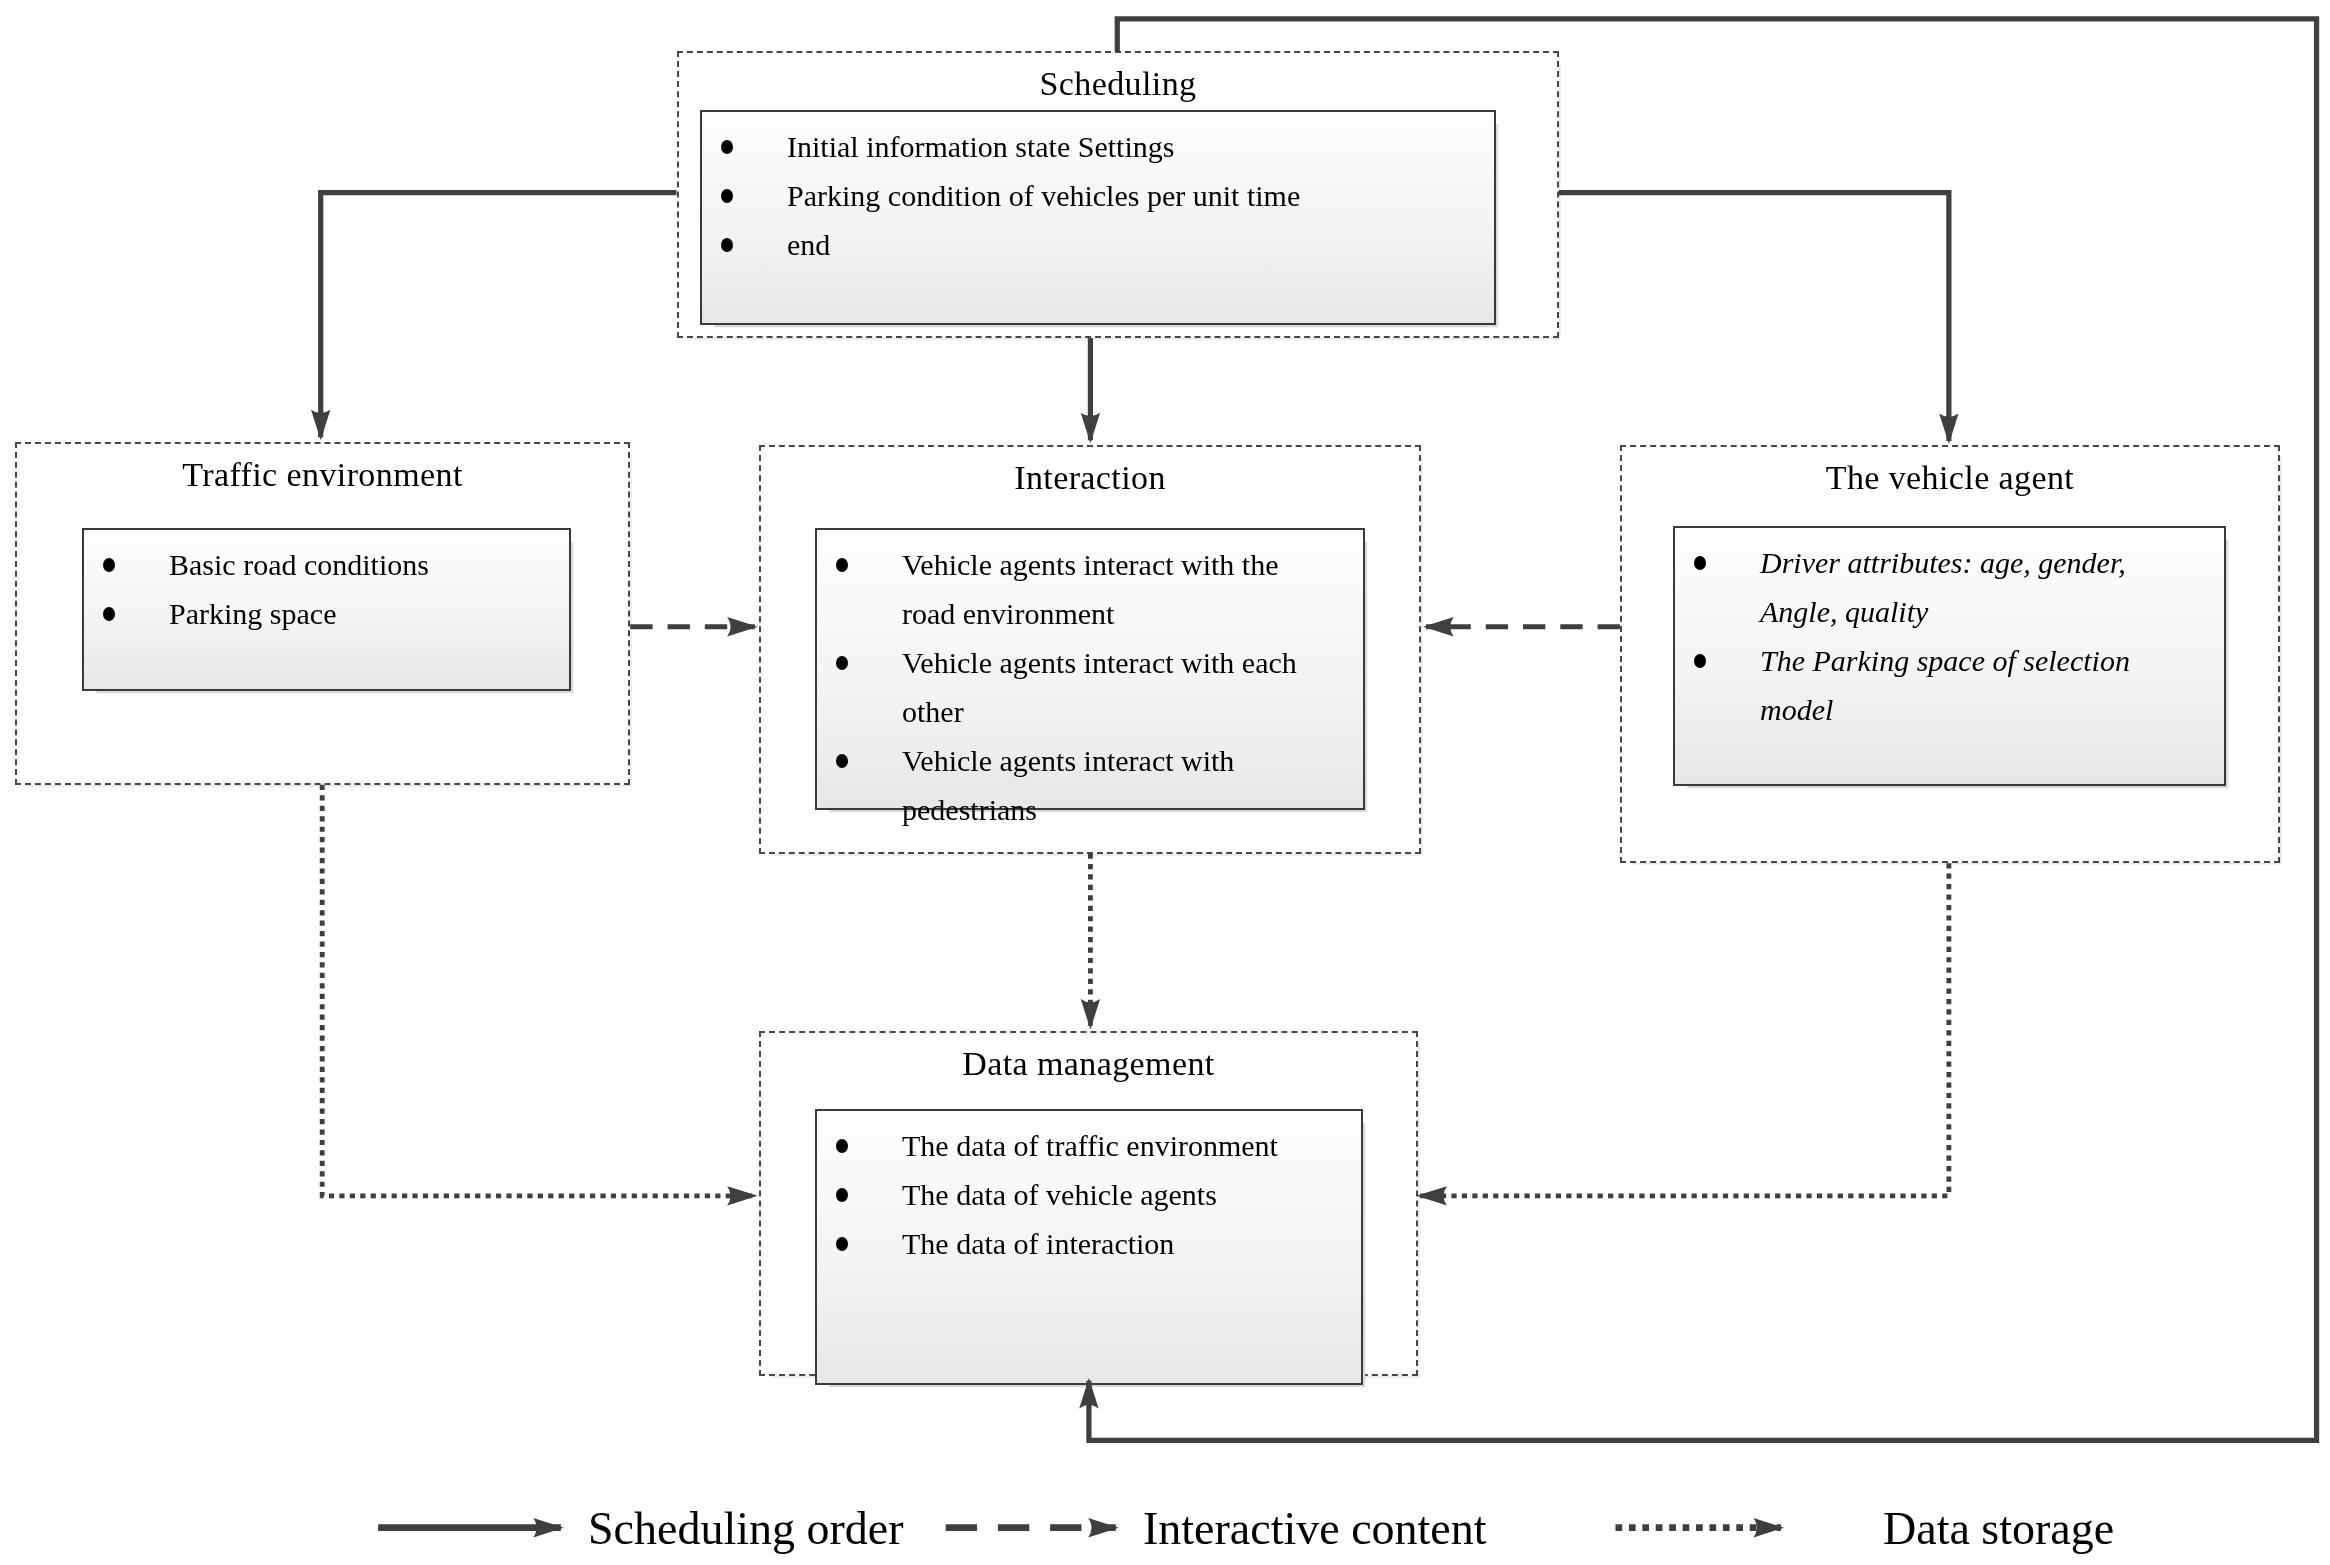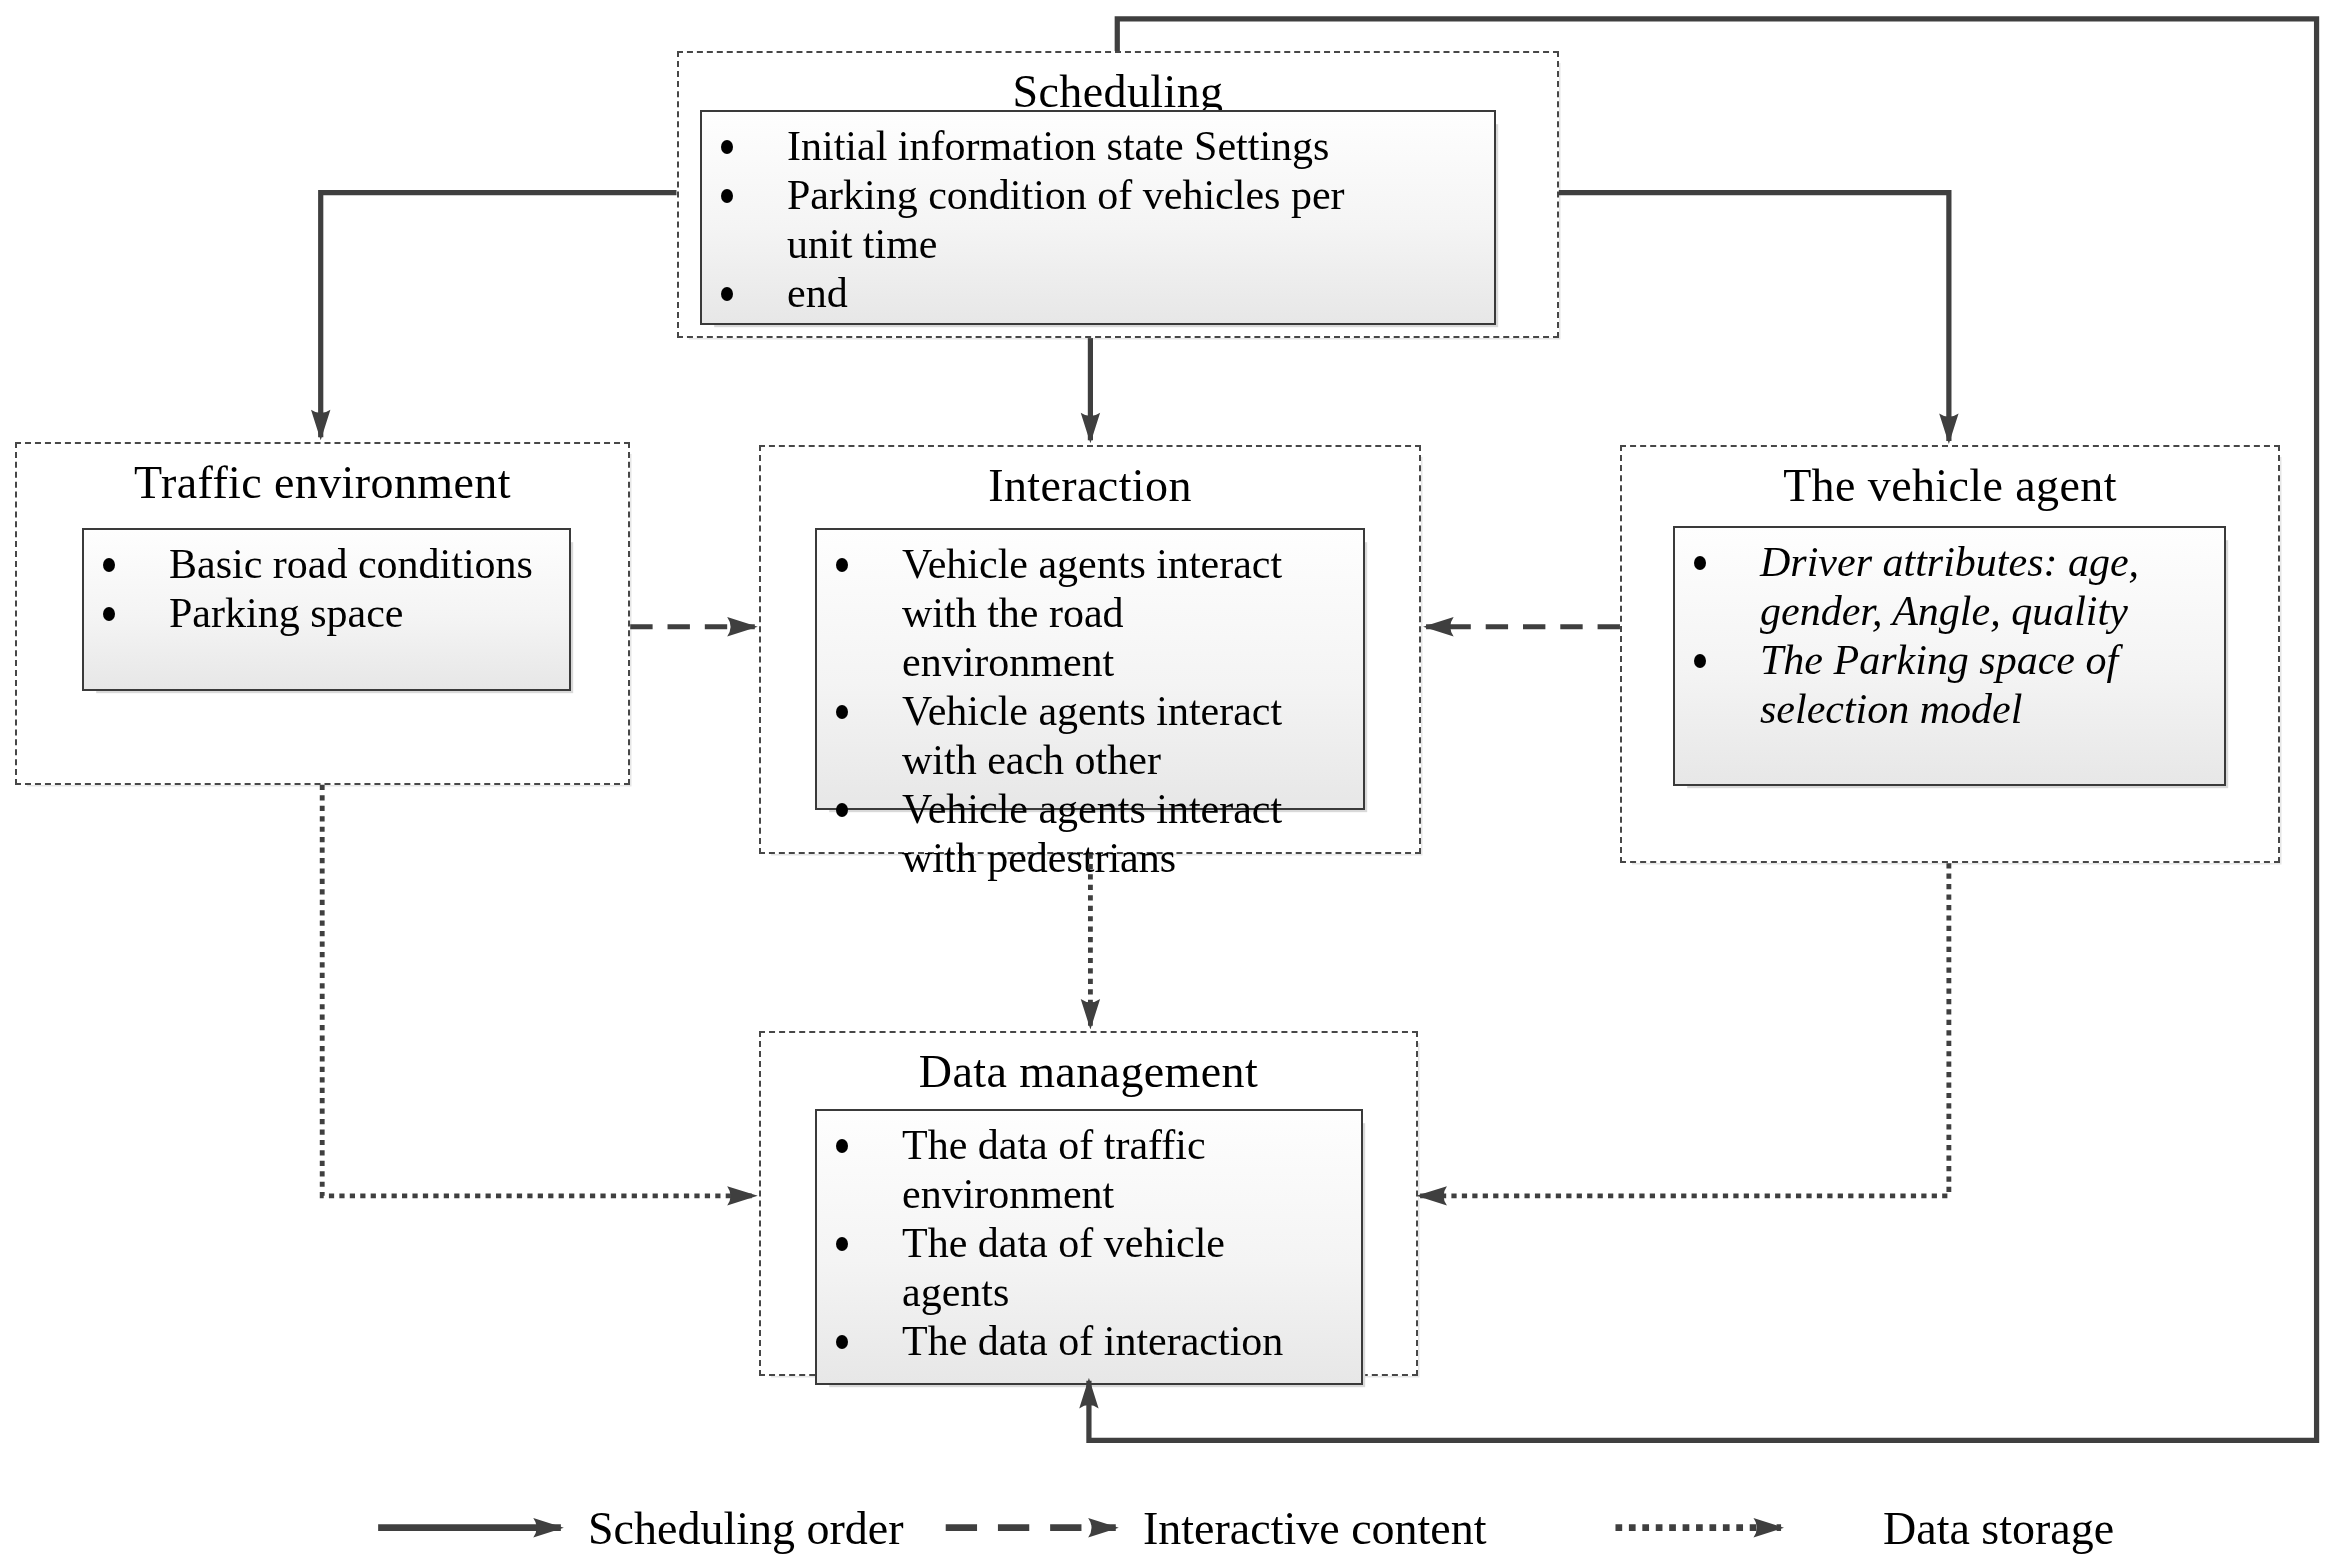--- a/index.html
+++ b/index.html
@@ -13,40 +13,40 @@
   }
   .panel{
     position:absolute;
     border:2.2px dashed #474747;
     background:transparent;
     box-sizing:border-box;
     box-shadow:6.7px 6.7px 0 -5.2px #e6e6e6;
   }
   .panel-title{
     text-align:center;
-    font-size:46px;
+    font-size:34px;
     padding-top:12px;
     letter-spacing:0.4px;
   }
   .inner{
     position:absolute;
     border:2.2px solid #3a3a3a;
     background:linear-gradient(180deg,#fefefe 0%,#f4f4f4 55%,#e7e7e7 100%);
     box-sizing:border-box;
     box-shadow:8.2px 8.2px 0 -6px #d9d9d9;
   }
   ul.bullets{
     list-style:none;
     margin:0;
     padding:10.4px 0 0 0;
   }
   ul.bullets li{
     position:relative;
     padding-left:85px;
-    font-size:42px;
+    font-size:30px;
     line-height:49px;
   }
   ul.bullets li .dot{
     position:absolute;
     left:19.4px;top:18px;
     width:12px;height:14px;
     border-radius:50%;
     background:#000;
   }
   

